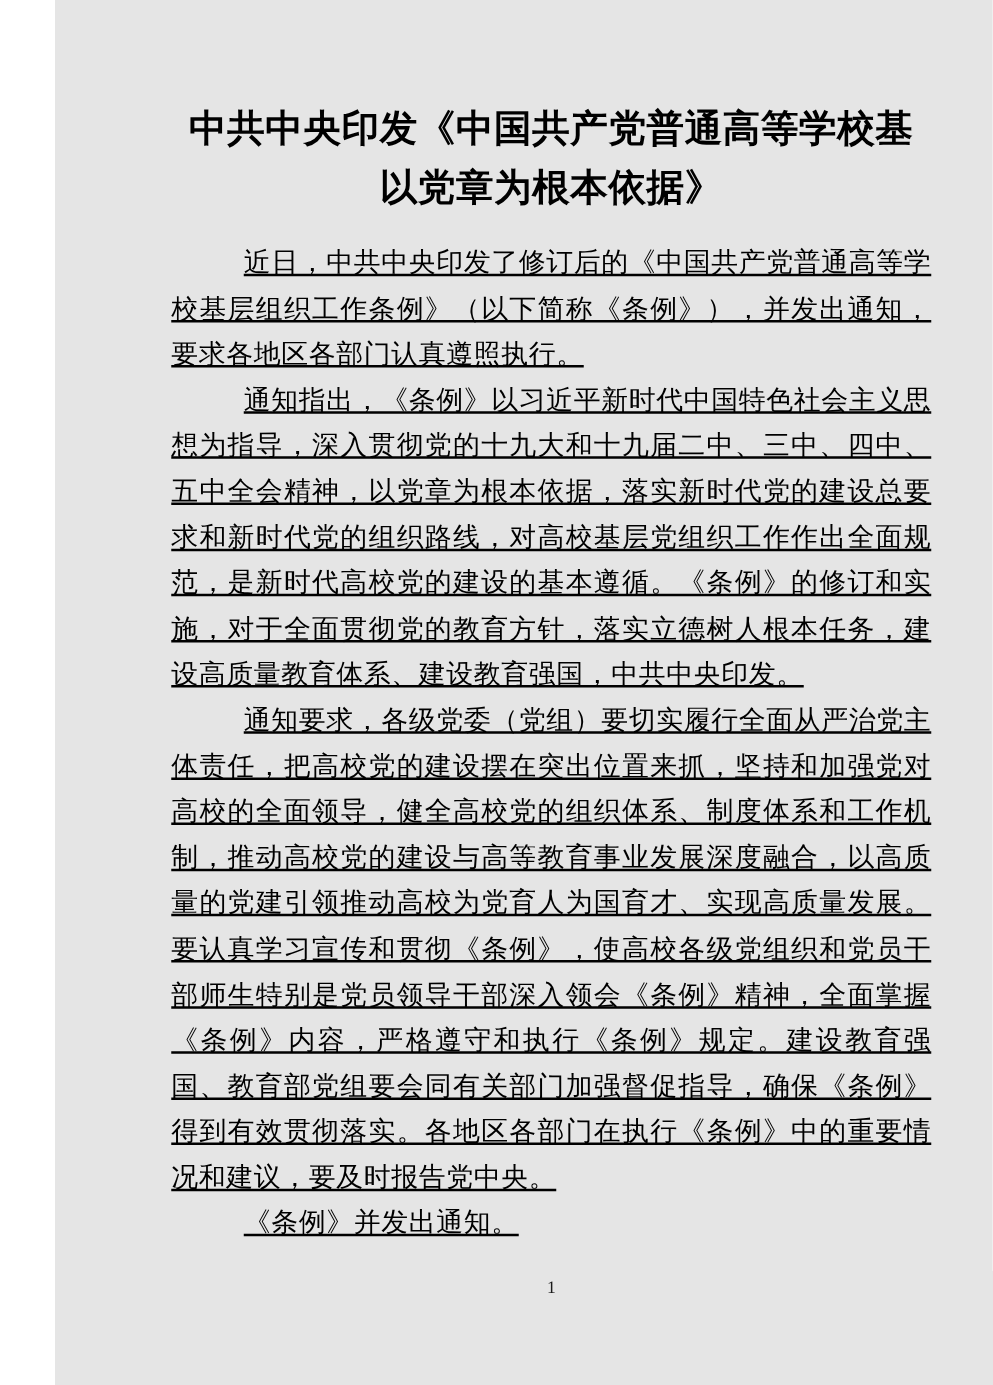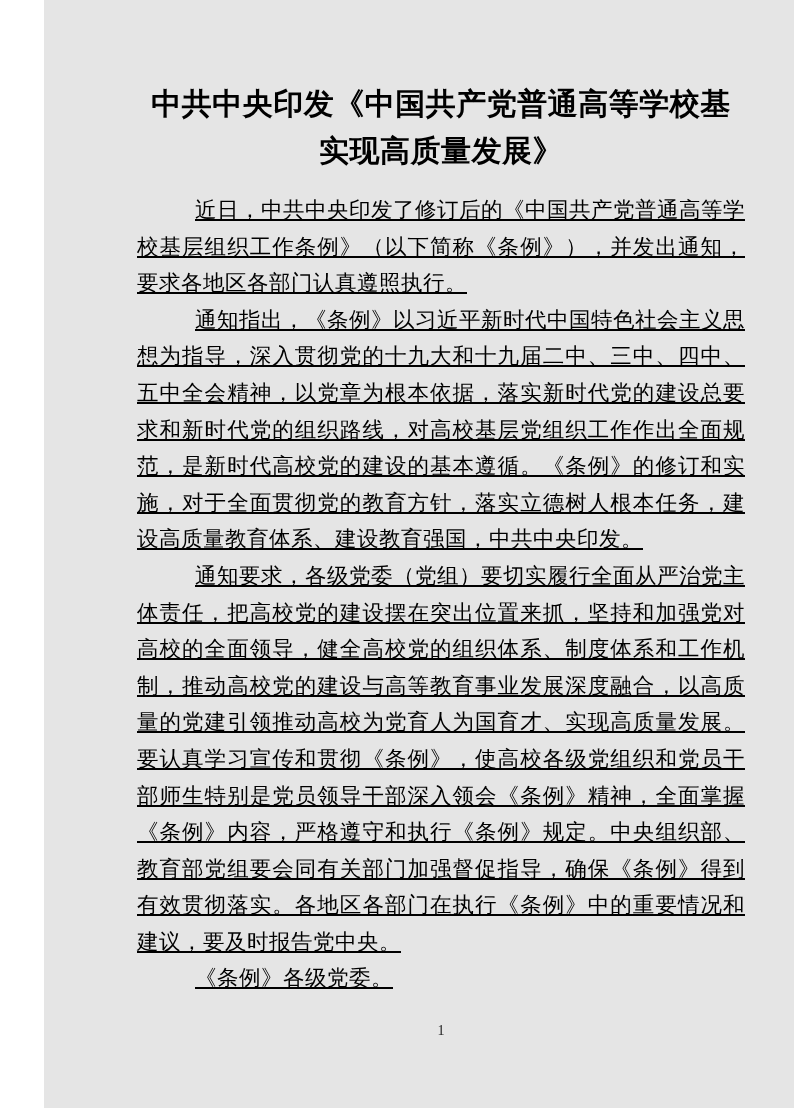--- a/index.html
+++ b/index.html
@@ -55,20 +55,20 @@
     font-size: 14px;
     line-height: 18px;
     color: #1a1a1a;
   }
 </style>
 </head>
 <body>
 
 <div class="page">
   <div class="content">
-    <h1 class="doc-title"><span>中共中央印发《中国共产党普通高等学校基</span><br><span>实现高质量发展》</span></h1>
+    <h1 class="doc-title"><span>中共中央印发《中国共产党普通高等学校基</span><br><span>以党章为根本依据》</span></h1>
     <p class="para">近日，中共中央印发了修订后的《中国共产党普通高等学校基层组织工作条例》（以下简称《条例》），并发出通知，要求各地区各部门认真遵照执行。</p>
     <p class="para">通知指出，《条例》以习近平新时代中国特色社会主义思想为指导，深入贯彻党的十九大和十九届二中、三中、四中、五中全会精神，以党章为根本依据，落实新时代党的建设总要求和新时代党的组织路线，对高校基层党组织工作作出全面规范，是新时代高校党的建设的基本遵循。《条例》的修订和实施，对于全面贯彻党的教育方针，落实立德树人根本任务，建设高质量教育体系、建设教育强国，中共中央印发。</p>
-    <p class="para">通知要求，各级党委（党组）要切实履行全面从严治党主体责任，把高校党的建设摆在突出位置来抓，坚持和加强党对高校的全面领导，健全高校党的组织体系、制度体系和工作机制，推动高校党的建设与高等教育事业发展深度融合，以高质量的党建引领推动高校为党育人为国育才、实现高质量发展。要认真学习宣传和贯彻《条例》，使高校各级党组织和党员干部师生特别是党员领导干部深入领会《条例》精神，全面掌握《条例》内容，严格遵守和执行《条例》规定。中央组织部、教育部党组要会同有关部门加强督促指导，确保《条例》得到有效贯彻落实。各地区各部门在执行《条例》中的重要情况和建议，要及时报告党中央。</p>
-    <p class="para">《条例》各级党委。</p>
+    <p class="para">通知要求，各级党委（党组）要切实履行全面从严治党主体责任，把高校党的建设摆在突出位置来抓，坚持和加强党对高校的全面领导，健全高校党的组织体系、制度体系和工作机制，推动高校党的建设与高等教育事业发展深度融合，以高质量的党建引领推动高校为党育人为国育才、实现高质量发展。要认真学习宣传和贯彻《条例》，使高校各级党组织和党员干部师生特别是党员领导干部深入领会《条例》精神，全面掌握《条例》内容，严格遵守和执行《条例》规定。建设教育强国、教育部党组要会同有关部门加强督促指导，确保《条例》得到有效贯彻落实。各地区各部门在执行《条例》中的重要情况和建议，要及时报告党中央。</p>
+    <p class="para">《条例》并发出通知。</p>
   </div>
   <div class="footer">1</div>
 </div>
 
 </body></html>

